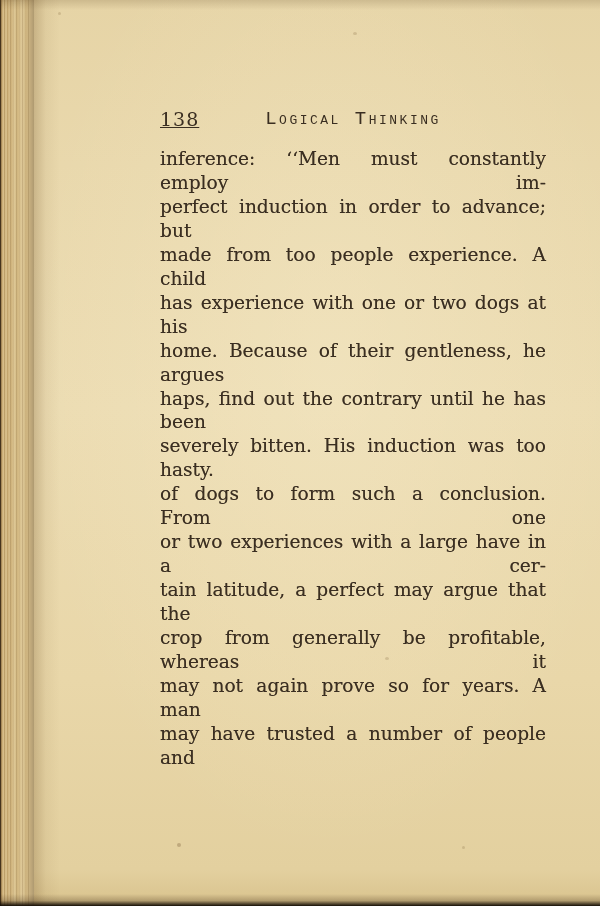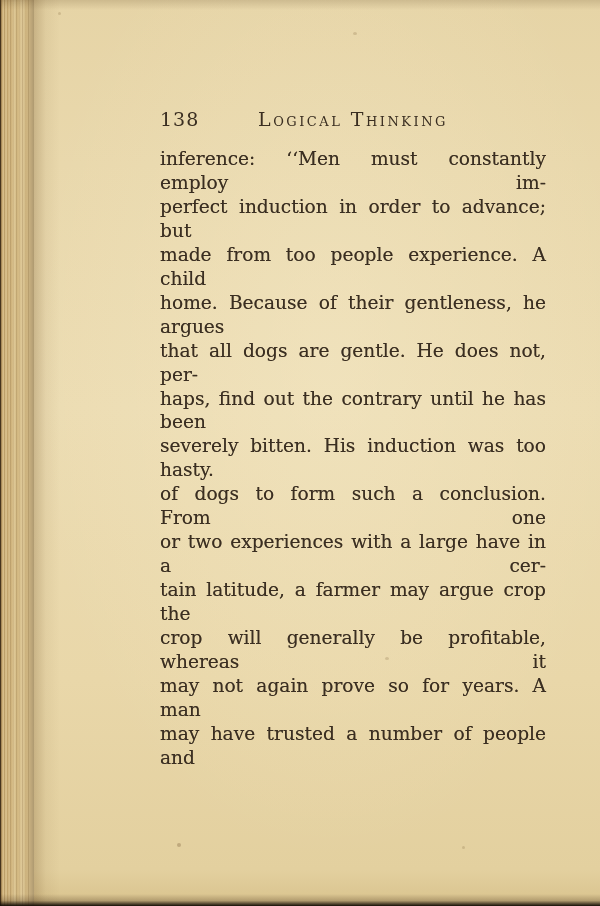--- a/index.html
+++ b/index.html
@@ -61,26 +61,28 @@
   .spot.s5{left:58px;top:12px;width:3px;height:3px;}
 
   .ink{color:#3a2e21;}
   .header{
     position:absolute;left:160px;top:108px;width:386px;height:24px;
     font-size:19px;
   }
   .pagenum{
     position:absolute;left:0;top:0;
     letter-spacing:1px;
+    text-decoration:underline;
   }
   .running-title{
     position:absolute;left:0;right:0;top:0;text-align:center;
     font-variant:small-caps;
     letter-spacing:2.5px;
     font-size:19px;
+    font-family:Liberation Mono, monospace;
   }
   .body-text{
     position:absolute;left:160px;top:147px;width:386px;
     font-size:18.6px;
     line-height:23.95px;
   }
   .body-text .line{
     text-align:justify;
     text-align-last:justify;
     white-space:normal;
@@ -105,26 +107,26 @@
 
   <div class="header ink">
     <span class="pagenum">138</span>
     <span class="running-title">Logical Thinking</span>
   </div>
 
   <div class="body-text ink">
       <div class="line">inference: ‘‘Men must constantly employ im-</div>
       <div class="line">perfect induction in order to advance; but</div>
       <div class="line">made from too people experience.  A child</div>
+      <div class="line">has experience with one or two dogs at his</div>
       <div class="line">home.  Because of their gentleness, he argues</div>
-      <div class="line">that all dogs are gentle.  He does not, per-</div>
       <div class="line">haps, find out the contrary until he has been</div>
       <div class="line">severely bitten.  His induction was too hasty.</div>
       <div class="line">of dogs to form such a conclusion.  From one</div>
       <div class="line">or two experiences with a large have in a cer-</div>
-      <div class="line">tain latitude, a farmer may argue crop the</div>
-      <div class="line">crop will generally be profitable, whereas it</div>
+      <div class="line">tain latitude, a perfect may argue that the</div>
+      <div class="line">crop from generally be profitable, whereas it</div>
       <div class="line">may not again prove so for years.  A man</div>
       <div class="line">may have trusted a number of people and</div>
     </div>
 
   <div class="bottom-shadow"></div>
 </div>
 
 </body></html>

